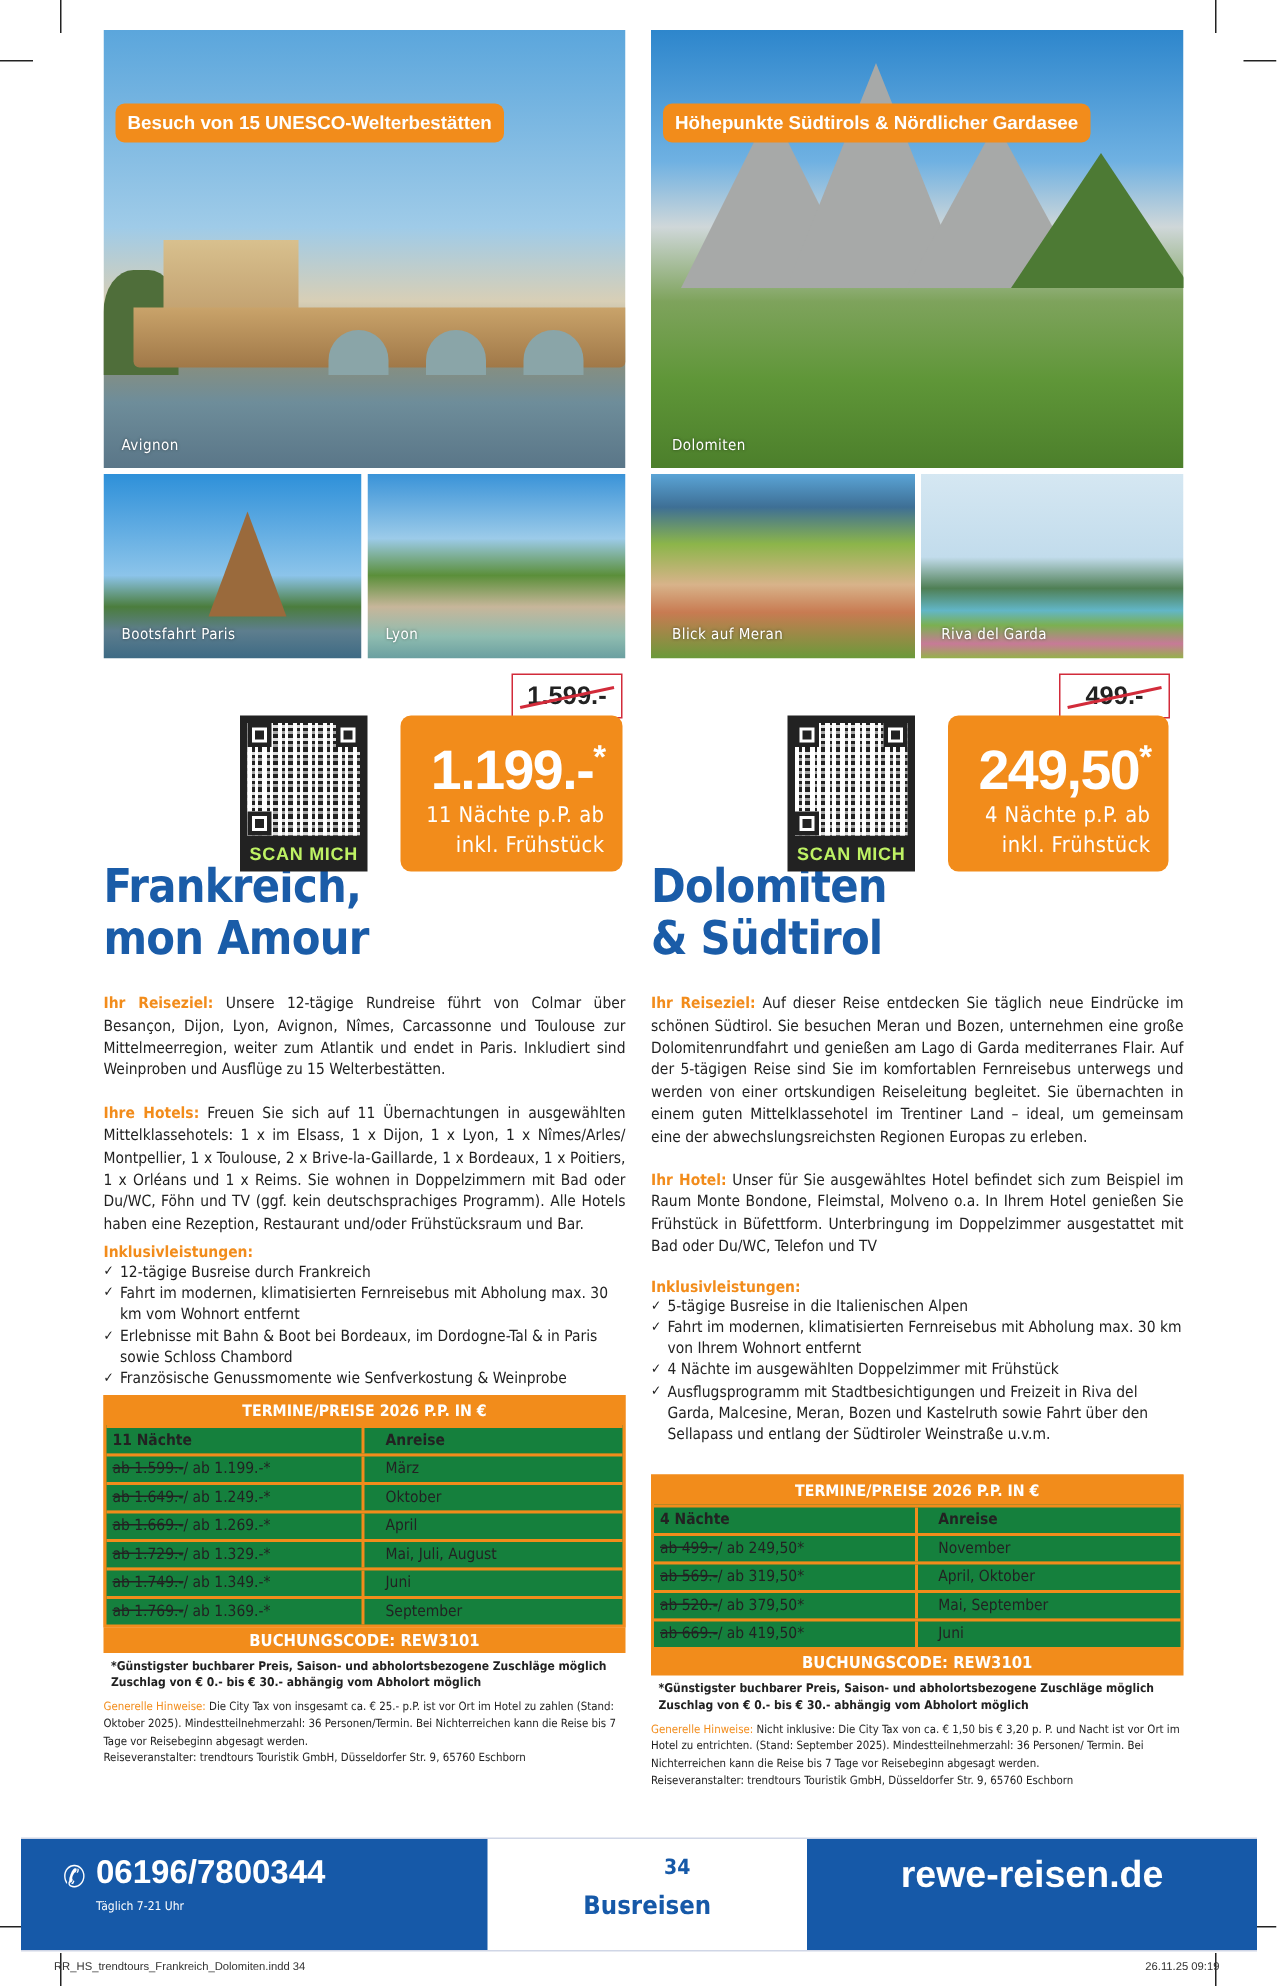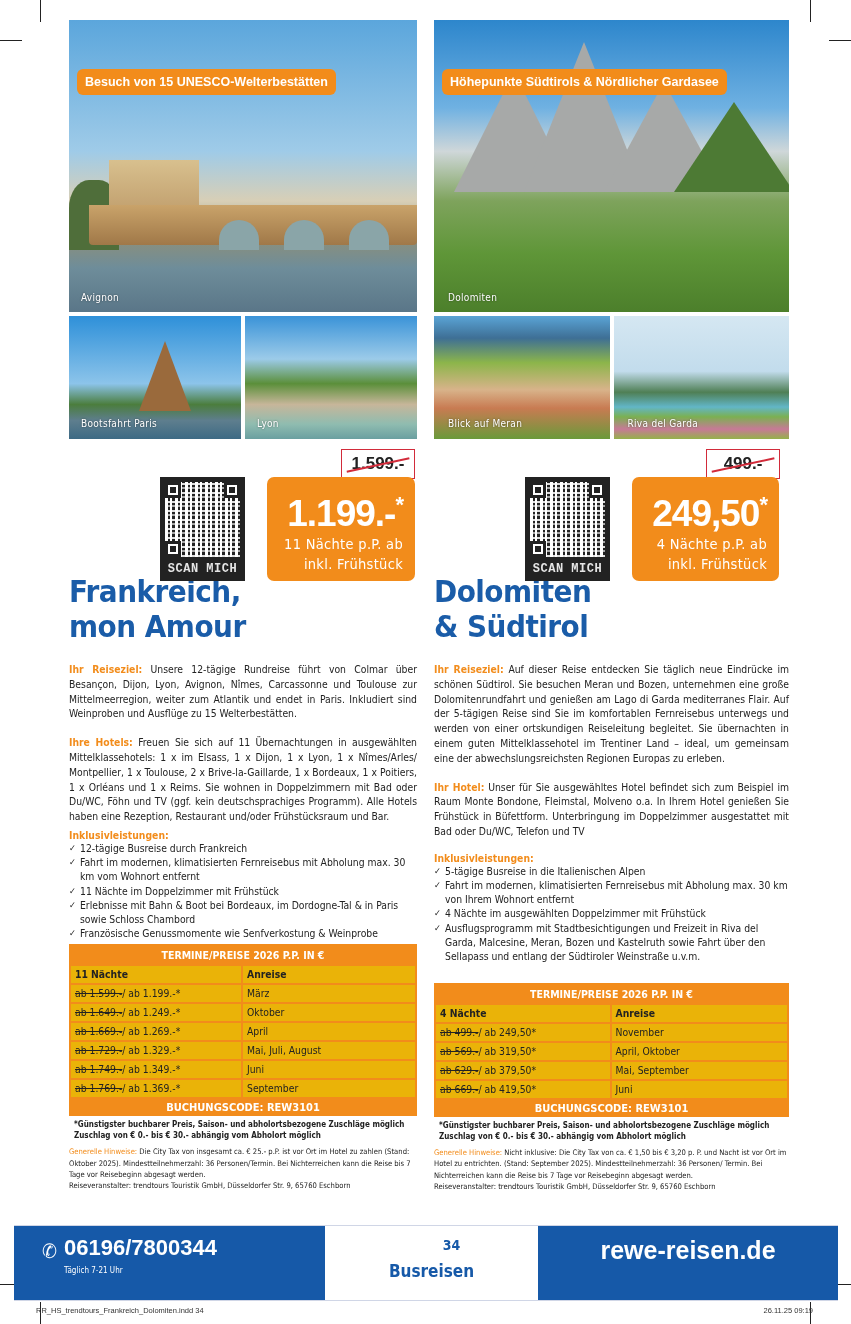--- a/index.html
+++ b/index.html
@@ -35,39 +35,39 @@
   .old-price { position: absolute; right: 2px; top: 8px; width: 74px; height: 30px; border: 1.5px solid #d22b3a; background: #fff; display:flex; align-items:center; justify-content:center; font-weight:bold; font-size:17px; color:#222; font-family:"Liberation Sans Narrow","Liberation Sans",sans-serif; }
   .old-price::after { content:""; position:absolute; left:4px; right:4px; top:50%; height:1.5px; background:#d22b3a; transform: rotate(-12deg); }
   .qr { position: absolute; top: 36px; width: 85px; height: 104px; background: #222; padding: 5px; }
   .qr-code { width: 75px; height: 75px; background:
       repeating-linear-gradient(90deg, #fff 0 3px, #222 3px 5px, #fff 5px 7px, #222 7px 10px),
       #fff; position: relative; }
   .qr-code::before { content:""; position:absolute; inset:0; background:
       repeating-linear-gradient(0deg, rgba(255,255,255,.85) 0 2px, transparent 2px 5px, rgba(255,255,255,.6) 5px 7px, transparent 7px 9px); }
   .qr-corner { position:absolute; width:16px; height:16px; border:3px solid #222; background:#fff; z-index:1; }
   .qr-corner::after{ content:""; position:absolute; left:2px; top:2px; width:6px; height:6px; background:#222; }
-  .qr-label { color:#e5e5e5; font-weight:bold; font-size:12px; text-align:center; margin-top:5px; font-family:Liberation Mono, monospace; letter-spacing:.5px; }
+  .qr-label { color:#bef264; font-weight:bold; font-size:12px; text-align:center; margin-top:5px; font-family:Liberation Sans, sans-serif; letter-spacing:.5px; }
   .price-box { position: absolute; top: 36px; height: 104px; background: #f28c1b; border-radius: 7px; color: #fff; text-align: right; padding: 8px 12px 0 0; }
   .price-main { font-size: 37px; font-weight: bold; line-height: 40px; font-family: "Liberation Sans Narrow","Liberation Sans",sans-serif; letter-spacing:-1px; }
   .price-main sup { font-size: 22px; vertical-align: 14px; }
   .price-sub { font-size: 14.5px; line-height: 20px; letter-spacing: .3px; }
 
   .title { color: #1a5ca8; font-size: 31px; font-weight: bold; line-height: 35px; margin-top: 32px; font-family: "DejaVu Sans Condensed","DejaVu Sans",sans-serif; letter-spacing: -.5px; }
   .para { font-size: 10.3px; line-height: 14.8px; margin-top: 14px; text-align: justify; font-family:"DejaVu Sans Condensed","DejaVu Sans",sans-serif; }
   .lead { color: #f28c1b; font-weight: bold; }
   .incl-title { color: #f28c1b; font-weight: bold; font-size: 10.3px; margin-top: 5px; }
   .incl { list-style: none; font-size: 10.3px; line-height: 14.2px; }
   .incl li { padding-left: 11px; position: relative; }
   .incl li::before { content: "✓"; position: absolute; left: 0; top: 0; font-size: 9px; }
 
   .ptable { margin-top: 6px; border: 2px solid #f28c1b; background: #f28c1b; }
   .ptable .thead { color: #fff; font-weight: bold; text-align: center; font-size: 10.5px; height: 18px; line-height: 18px; }
-  .prow { display: flex; background: #eab308; border-top: 2px solid #f28c1b; height: 19px; line-height: 17px; font-size: 10.3px; }
+  .prow { display: flex; background: #15803d; border-top: 2px solid #f28c1b; height: 19px; line-height: 17px; font-size: 10.3px; }
   .prow .c1 { width: 50%; padding-left: 4px; border-right: 2px solid #f28c1b; }
-  .prow .c2 { flex: 1; padding-left: 4px; }
+  .prow .c2 { flex: 1; padding-left: 14px; }
   .prow.hdr { font-weight: bold; }
   .strike { text-decoration: line-through; }
   .bcode { background: #f28c1b; color: #fff; font-weight: bold; font-size: 11px; text-align: center; height: 17px; line-height: 17px; }
   .foot { font-size: 8px; line-height: 10.5px; margin-top: 4px; padding-left: 5px; font-weight: bold; }
   .hinw { font-size: 7.6px; line-height: 11.2px; margin-top: 5px; }
   .hinw .lead { font-weight: normal; }
 
   .bottom { position: absolute; left: 14px; top: 1225px; width: 824px; height: 76px; display: flex; border-top: 1px solid #d0d6e6; border-bottom: 1px solid #d0d6e6; }
   .blue { background: #1659a8; color: #fff; }
   .phone-block { width: 187px; height: 100%; padding: 10px 0 0 30px; position: relative; }
@@ -141,21 +141,20 @@
   <p class="para" style="margin-top:18px">
     <span class="lead">Ihr Reiseziel:</span><span> Unsere 12-tägige Rundreise führt von Colmar über Besançon, Dijon, Lyon, Avignon, Nîmes, Carcassonne und Toulouse zur Mittelmeerregion, weiter zum Atlantik und endet in Paris. Inkludiert sind Weinproben und Ausflüge zu 15 Welterbestätten.</span>
   </p>
   <p class="para">
     <span class="lead">Ihre Hotels:</span><span> Freuen Sie sich auf 11 Übernachtungen in ausgewählten Mittelklassehotels: 1 x im Elsass, 1 x Dijon, 1 x Lyon, 1 x Nîmes/Arles/ Montpellier, 1 x Toulouse, 2 x Brive-la-Gaillarde, 1 x Bordeaux, 1 x Poitiers, 1 x Orléans und 1 x Reims. Sie wohnen in Doppelzimmern mit Bad oder Du/WC, Föhn und TV (ggf. kein deutschsprachiges Programm). Alle Hotels haben eine Rezeption, Restaurant und/oder Frühstücksraum und Bar.</span>
   </p>
   <div class="incl-title">Inklusivleistungen:</div>
   <ul class="incl">
     <li>12-tägige Busreise durch Frankreich</li>
     <li>Fahrt im modernen, klimatisierten Fernreisebus mit Abholung max. 30 km vom Wohnort entfernt</li>
-    <li>11 Nächte im Doppelzimmer mit Frühstück</li>
     <li>Erlebnisse mit Bahn &amp; Boot bei Bordeaux, im Dordogne-Tal &amp; in Paris sowie Schloss Chambord</li>
     <li>Französische Genussmomente wie Senfverkostung &amp; Weinprobe</li>
   </ul>
 
   <div class="ptable" style="margin-top:4px">
     <div class="thead">TERMINE/PREISE 2026 P.P. IN €</div>
     <div class="prow hdr">
         <div class="c1">11 Nächte</div>
         <div class="c2">Anreise</div>
       </div>
@@ -260,21 +259,21 @@
       </div>
     <div class="prow">
         <div class="c1"><span class="strike">ab 499.-</span><span>/ ab 249,50*</span></div>
         <div class="c2">November</div>
       </div>
     <div class="prow">
         <div class="c1"><span class="strike">ab 569.-</span><span>/ ab 319,50*</span></div>
         <div class="c2">April, Oktober</div>
       </div>
     <div class="prow">
-        <div class="c1"><span class="strike">ab 629.-</span><span>/ ab 379,50*</span></div>
+        <div class="c1"><span class="strike">ab 520.-</span><span>/ ab 379,50*</span></div>
         <div class="c2">Mai, September</div>
       </div>
     <div class="prow">
         <div class="c1"><span class="strike">ab 669.-</span><span>/ ab 419,50*</span></div>
         <div class="c2">Juni</div>
       </div>
   </div>
   <div class="bcode">BUCHUNGSCODE: REW3101</div>
   <div class="foot">
       <div>*Günstigster buchbarer Preis, Saison- und abholortsbezogene Zuschläge möglich</div>

